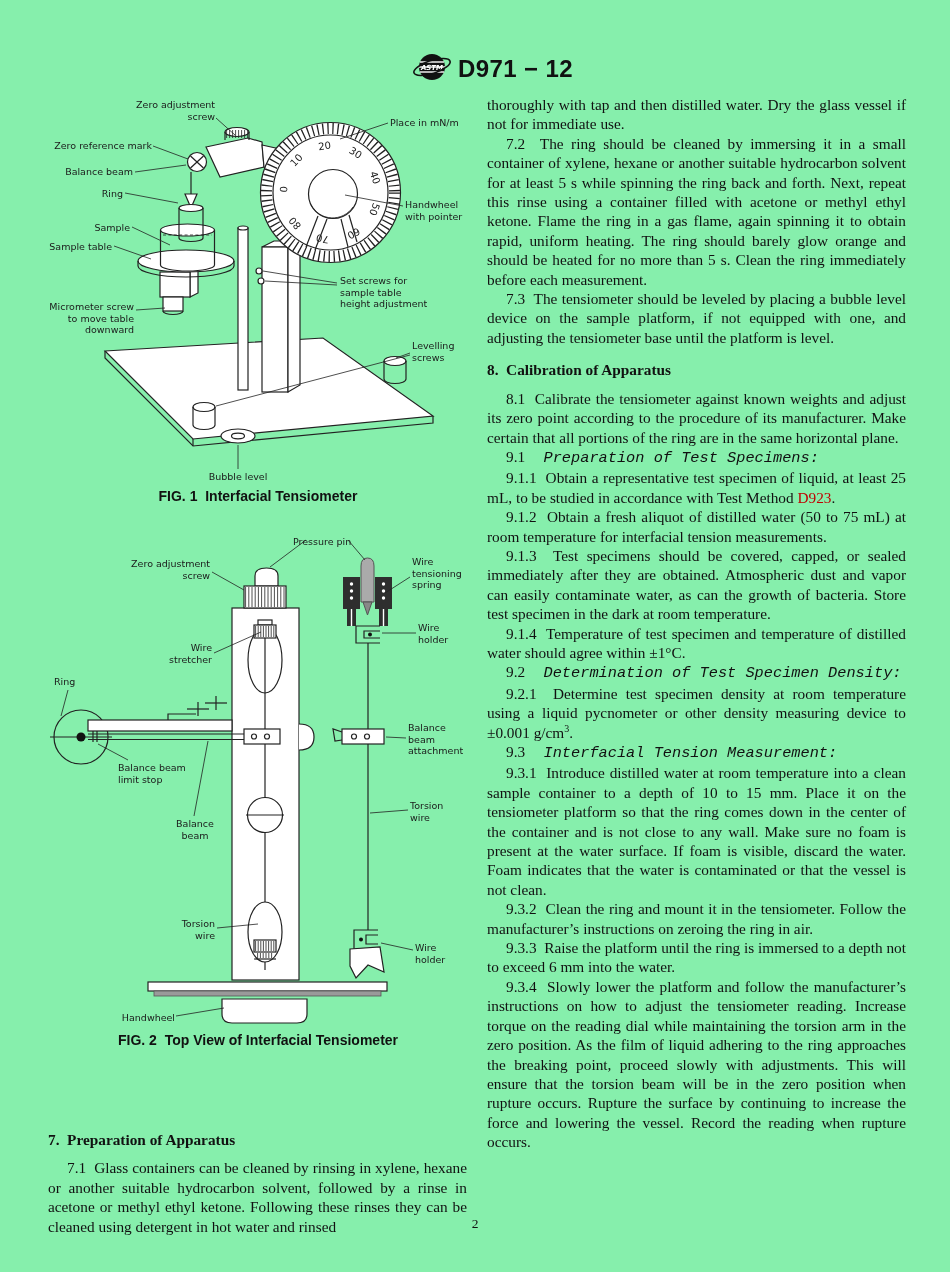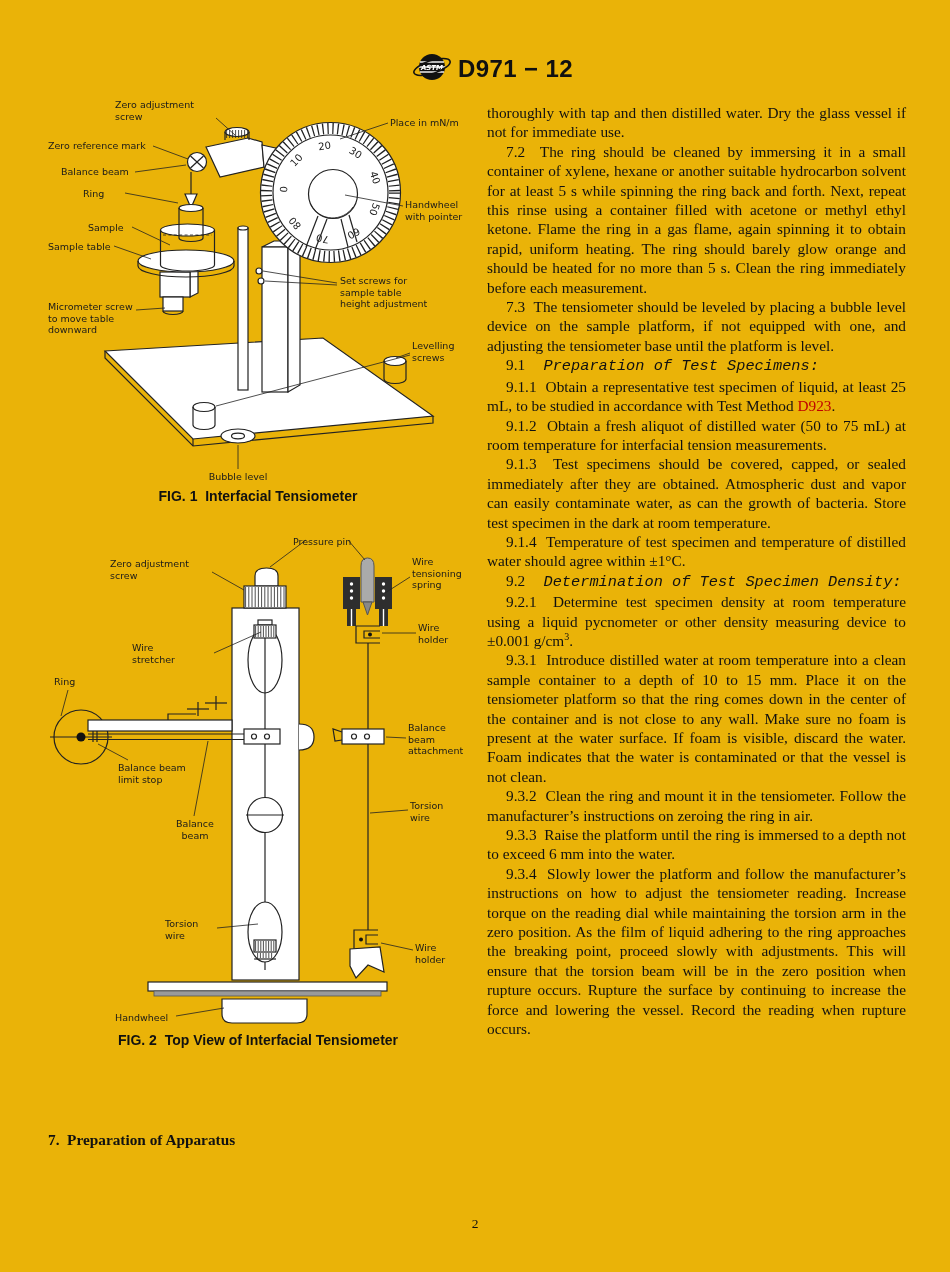--- a/index.html
+++ b/index.html
@@ -1,42 +1,42 @@
 <!DOCTYPE html>
 <html><head>
 <meta charset="utf-8">
 <style>
   html,body{margin:0;padding:0;background:#fff;}
-  .page{position:relative;width:950px;height:1272px;background:#eab308;
+  .page{position:relative;width:950px;height:1272px;background:#86efac;
         font-family:"Liberation Serif",serif;color:#111;overflow:hidden;}
   
   .header{position:absolute;left:0;top:46px;width:100%;height:42px;}
   .logo{position:absolute;left:412px;top:2px;width:40px;height:38px;}
   .doccode{position:absolute;left:458px;top:9px;font-family:"Liberation Sans",sans-serif;
            font-weight:bold;font-size:24px;letter-spacing:.4px;color:#111;}
   
   .col{position:absolute;width:419px;text-align:justify;font-size:15.3px;line-height:19.4px;}
   .left-text{left:48px;top:1090px;margin-top:40px;}
-  .right-col{left:487px;top:95px;margin-top:8px;}
+  .right-col{left:487px;top:95px;}
   p.bp{margin:0;text-indent:19px;}
   p.nofirst{text-indent:0;}
   .gap{margin-top:9px;}
   h3.sec{font-size:15.3px;font-weight:bold;margin:13px 0 9px 0;text-indent:0;}
   .left-text h3.sec{margin:0 0 9px 0;}
   .subit{font-style:italic;font-family:Liberation Mono, monospace;}
   a.red{color:#c00000;text-decoration:none;}
   sup{font-size:10px;line-height:0;}
   
   .fig{position:absolute;left:48px;}
   #fig1{top:95px;width:420px;height:412px;}
   #fig2{top:520px;width:420px;height:544px;}
   .fig svg{position:absolute;left:0;top:0;}
   .flabel{position:absolute;font-family:"DejaVu Sans",sans-serif;font-size:9.5px;
           line-height:11.5px;color:#1a1a1a;white-space:pre-line;}
-  .ra{} .ca{text-align:center;}
+  .ra{text-align:right;} .ca{text-align:center;}
   .figcap{position:absolute;left:0;width:100%;text-align:center;
           font-family:"Liberation Sans",sans-serif;font-weight:bold;font-size:14px;color:#111;}
   #fig1 .figcap{top:393px;}
   #fig2 .figcap{top:512px;}
   .pageno{position:absolute;top:1216px;left:0;width:100%;text-align:center;font-size:13.5px;}
   
   .ln{stroke:#222;stroke-width:1.2;fill:none;}
   .lnw{stroke:#222;stroke-width:1.2;fill:#fff;}
   .thin{stroke:#222;stroke-width:.8;fill:none;}
   #dial-numbers text{font-family:"DejaVu Sans",sans-serif;font-size:10px;fill:#1a1a1a;
@@ -336,33 +336,37 @@
     <div class="flabel ra" style="left:117px;top:398px;width:50px">Torsion
 wire</div>
     <div class="flabel" style="left:367px;top:422px;width:45px">Wire
 holder</div>
     <div class="flabel ra" style="left:67px;top:492px;width:60px">Handwheel</div>
     <div class="figcap">FIG. 2&nbsp; Top View of Interfacial Tensiometer</div>
   </div>
 
   <div class="col left-text">
     <h3 class="sec">7.&nbsp; Preparation of Apparatus</h3>
+    <p class="bp">7.1&nbsp; Glass containers can be cleaned by rinsing in xylene, hexane or another suitable hydrocarbon solvent, followed by a rinse in acetone or methyl ethyl ketone. Following these rinses they can be cleaned using detergent in hot water and rinsed</p>
   </div>
 
   <div class="col right-col">
     <p class="bp nofirst">thoroughly with tap and then distilled water. Dry the glass vessel if not for immediate use.</p>
     <p class="bp gap">7.2&nbsp; The ring should be cleaned by immersing it in a small container of xylene, hexane or another suitable hydrocarbon solvent for at least 5 s while spinning the ring back and forth. Next, repeat this rinse using a container filled with acetone or methyl ethyl ketone. Flame the ring in a gas flame, again spinning it to obtain rapid, uniform heating. The ring should barely glow orange and should be heated for no more than 5 s. Clean the ring immediately before each measurement.</p>
     <p class="bp gap">7.3&nbsp; The tensiometer should be leveled by placing a bubble level device on the sample platform, if not equipped with one, and adjusting the tensiometer base until the platform is level.</p>
+    <h3 class="sec">8.&nbsp; Calibration of Apparatus</h3>
+    <p class="bp">8.1&nbsp; Calibrate the tensiometer against known weights and adjust its zero point according to the procedure of its manufacturer. Make certain that all portions of the ring are in the same horizontal plane.</p>
     <p class="bp gap"><span>9.1</span><span class="subit">&nbsp; Preparation of Test Specimens:</span></p>
     <p class="bp"><span>9.1.1&nbsp; Obtain a representative test specimen of liquid, at least 25 mL, to be studied in accordance with Test Method </span><a class="red" href="#">D923</a><span>.</span></p>
     <p class="bp">9.1.2&nbsp; Obtain a fresh aliquot of distilled water (50 to 75 mL) at room temperature for interfacial tension measurements.</p>
     <p class="bp">9.1.3&nbsp; Test specimens should be covered, capped, or sealed immediately after they are obtained. Atmospheric dust and vapor can easily contaminate water, as can the growth of bacteria. Store test specimen in the dark at room temperature.</p>
     <p class="bp">9.1.4&nbsp; Temperature of test specimen and temperature of distilled water should agree within ±1°C.</p>
     <p class="bp gap"><span>9.2</span><span class="subit">&nbsp; Determination of Test Specimen Density:</span></p>
     <p class="bp"><span>9.2.1&nbsp; Determine test specimen density at room temperature using a liquid pycnometer or other density measuring device to ±0.001 g/cm</span><sup>3</sup><span>.</span></p>
+    <p class="bp gap"><span>9.3</span><span class="subit">&nbsp; Interfacial Tension Measurement:</span></p>
     <p class="bp">9.3.1&nbsp; Introduce distilled water at room temperature into a clean sample container to a depth of 10 to 15 mm. Place it on the tensiometer platform so that the ring comes down in the center of the container and is not close to any wall. Make sure no foam is present at the water surface. If foam is visible, discard the water. Foam indicates that the water is contaminated or that the vessel is not clean.</p>
     <p class="bp">9.3.2&nbsp; Clean the ring and mount it in the tensiometer. Follow the manufacturer’s instructions on zeroing the ring in air.</p>
     <p class="bp">9.3.3&nbsp; Raise the platform until the ring is immersed to a depth not to exceed 6 mm into the water.</p>
     <p class="bp">9.3.4&nbsp; Slowly lower the platform and follow the manufacturer’s instructions on how to adjust the tensiometer reading. Increase torque on the reading dial while maintaining the torsion arm in the zero position. As the film of liquid adhering to the ring approaches the breaking point, proceed slowly with adjustments. This will ensure that the torsion beam will be in the zero position when rupture occurs. Rupture the surface by continuing to increase the force and lowering the vessel. Record the reading when rupture occurs.</p>
   </div>
 
   <div class="pageno">2</div>
 </div>
 
 </body></html>

